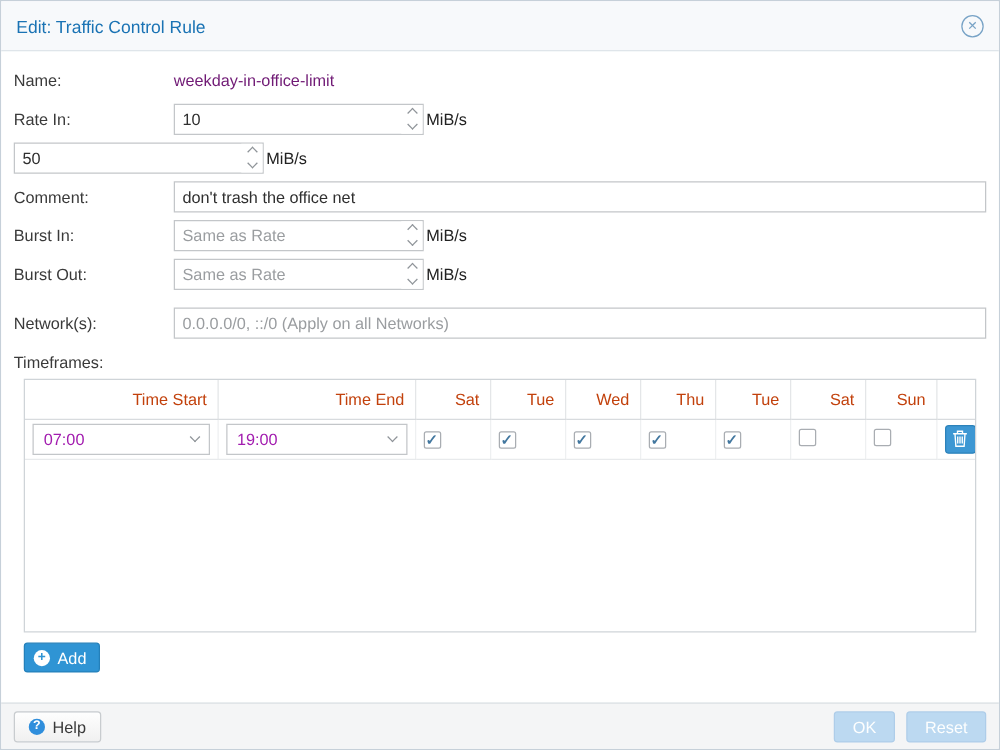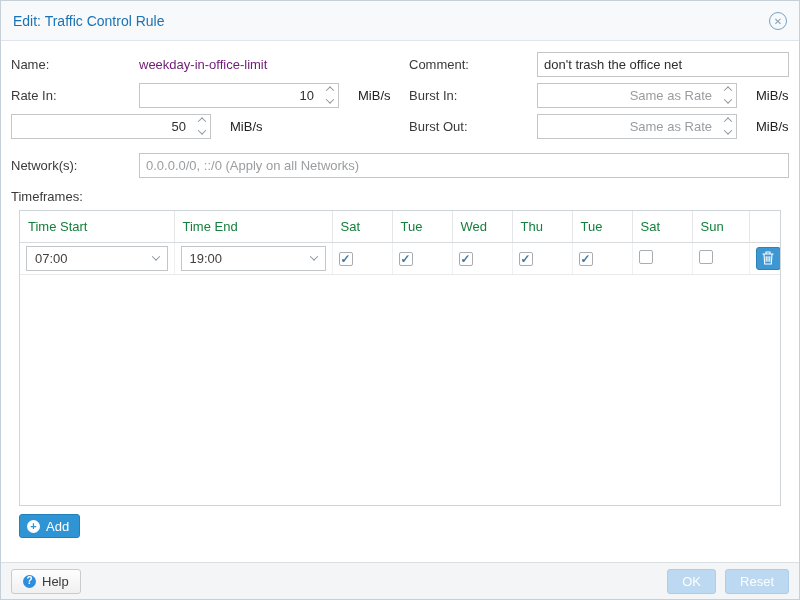--- a/index.html
+++ b/index.html
@@ -7,51 +7,51 @@
   body{font-family:"Liberation Sans",sans-serif;font-size:13px;color:#3a3a3a;background:#fff}
   .dialog{width:800px;height:600px;display:flex;flex-direction:column;border:1px solid #c6d0d9;background:#fff}
 
   
   .titlebar{flex:none;height:40px;background:#f7f9fb;border-bottom:1px solid #dfe5ea;display:flex;align-items:center;padding:0 12px;position:relative}
   .title{color:#1a73b4;font-size:14px}
   .close-btn{position:absolute;right:12px;top:11px;width:18px;height:18px;border:1px solid #78a3c6;border-radius:50%;color:#78a3c6;display:flex;align-items:center;justify-content:center;font-size:10px;cursor:pointer;background:transparent}
 
   
   .body{flex:1;background:#fff;padding:10px;display:flex;flex-direction:column;overflow:hidden}
-  .grid2{display:grid;grid-template-columns:1fr 1fr;column-gap:18px}
+  .grid2{display:grid;grid-template-columns:1fr;column-gap:18px}
   .frow{display:flex;align-items:center;height:26px;margin-bottom:5px}
   .flabel{flex:0 0 128px;color:#3a3a3a}
   .fcontrol{display:flex;align-items:center;flex:1;min-width:0}
   .plain-value{color:#701a75}
   input.text{height:25px;border:1px solid #c3c6c9;padding:0 6px;font:inherit;color:#2f2f2f;width:100%;outline:none;background:#fff}
   input::placeholder{color:#9a9da0}
   .spin{position:relative;width:200px;flex:none}
-  .spin input{width:100%;text-align:right;padding-right:24px}
+  .spin input{width:100%;padding-right:24px}
   .spin .arrows{position:absolute;right:1px;top:1px;bottom:1px;width:17px;display:flex;flex-direction:column;background:#fff}
   .spin .arrows .half{flex:1;display:flex;align-items:center;justify-content:center}
   .chev{width:6px;height:6px;border-right:1.4px solid #8f9499;border-bottom:1.4px solid #8f9499;display:inline-block}
   .chev.up{transform:rotate(-135deg) translate(-1px,-1px)}
   .chev.down{transform:rotate(45deg) translate(-1px,-1px)}
-  .unit{margin-left:19px;color:#222;white-space:nowrap}
+  .unit{margin-left:2px;color:#222;white-space:nowrap}
   .wide-control{flex:1}
   .section-label{margin:6px 0 6px 0;color:#3a3a3a}
 
   
   .tf-table{flex:1;margin:0 8px;border:1px solid #cfd4d8;background:#fff;overflow:hidden;display:flex;flex-direction:column}
   table.tf-grid{border-collapse:collapse;width:100%;table-layout:fixed}
-  .tf-grid th{font-weight:normal;color:#15803d;text-align:left;padding:7px 8px;height:31px;border-right:1px solid #e4e6e8;border-bottom:1px solid #d8dbde;background:#fff}
+  .tf-grid th{font-weight:normal;color:#c2410c;text-align:right;padding:7px 8px;height:31px;border-right:1px solid #e4e6e8;border-bottom:1px solid #d8dbde;background:#fff}
   .tf-grid th:last-child{border-right:none}
   .tf-grid th:nth-child(1){width:154px}
   .tf-grid th:nth-child(2){width:158px}
   .tf-grid th:nth-child(n+3):nth-child(-n+8){width:60px}
   .tf-grid th:nth-child(9){width:57px}
   .tf-grid td{height:32px;padding:3px 6px;border-right:1px solid #eef0f1;border-bottom:1px solid #e8eaec;vertical-align:middle}
   .tf-grid td:last-child{border-right:none}
   .combo{height:25px;border:1px solid #c3c6c9;background:#fff;display:flex;align-items:center;padding:0 8px;width:100%;cursor:pointer}
-  .combo-value{color:#404040}
+  .combo-value{color:#a21caf}
   .combo .chev{margin-left:auto}
   .day-cell{padding-left:9px}
   .cb{width:14px;height:14px;border:1px solid #a9adb2;border-radius:2px;background:#fff;display:inline-flex;align-items:center;justify-content:center;cursor:pointer}
   .cb.checked::after{content:"\2713";font-size:12px;font-weight:bold;color:#42779f;line-height:1}
   .trash-btn{width:25px;height:23px;background:#3d97d3;border:1px solid #2c82ba;border-radius:3px;display:flex;align-items:center;justify-content:center;cursor:pointer;padding:0}
 
   
   .add-row{flex:none;margin:8px 0 14px 8px}
   .add-btn{height:24px;background:#2f94d4;border:1px solid #2480ba;border-radius:3px;color:#fff;font:inherit;display:inline-flex;align-items:center;gap:6px;padding:0 10px 0 7px;cursor:pointer}
   .plus-icon{width:13px;height:13px;border-radius:50%;background:#fff;color:#2f94d4;font-size:11px;font-weight:bold;display:inline-flex;align-items:center;justify-content:center;line-height:1}

